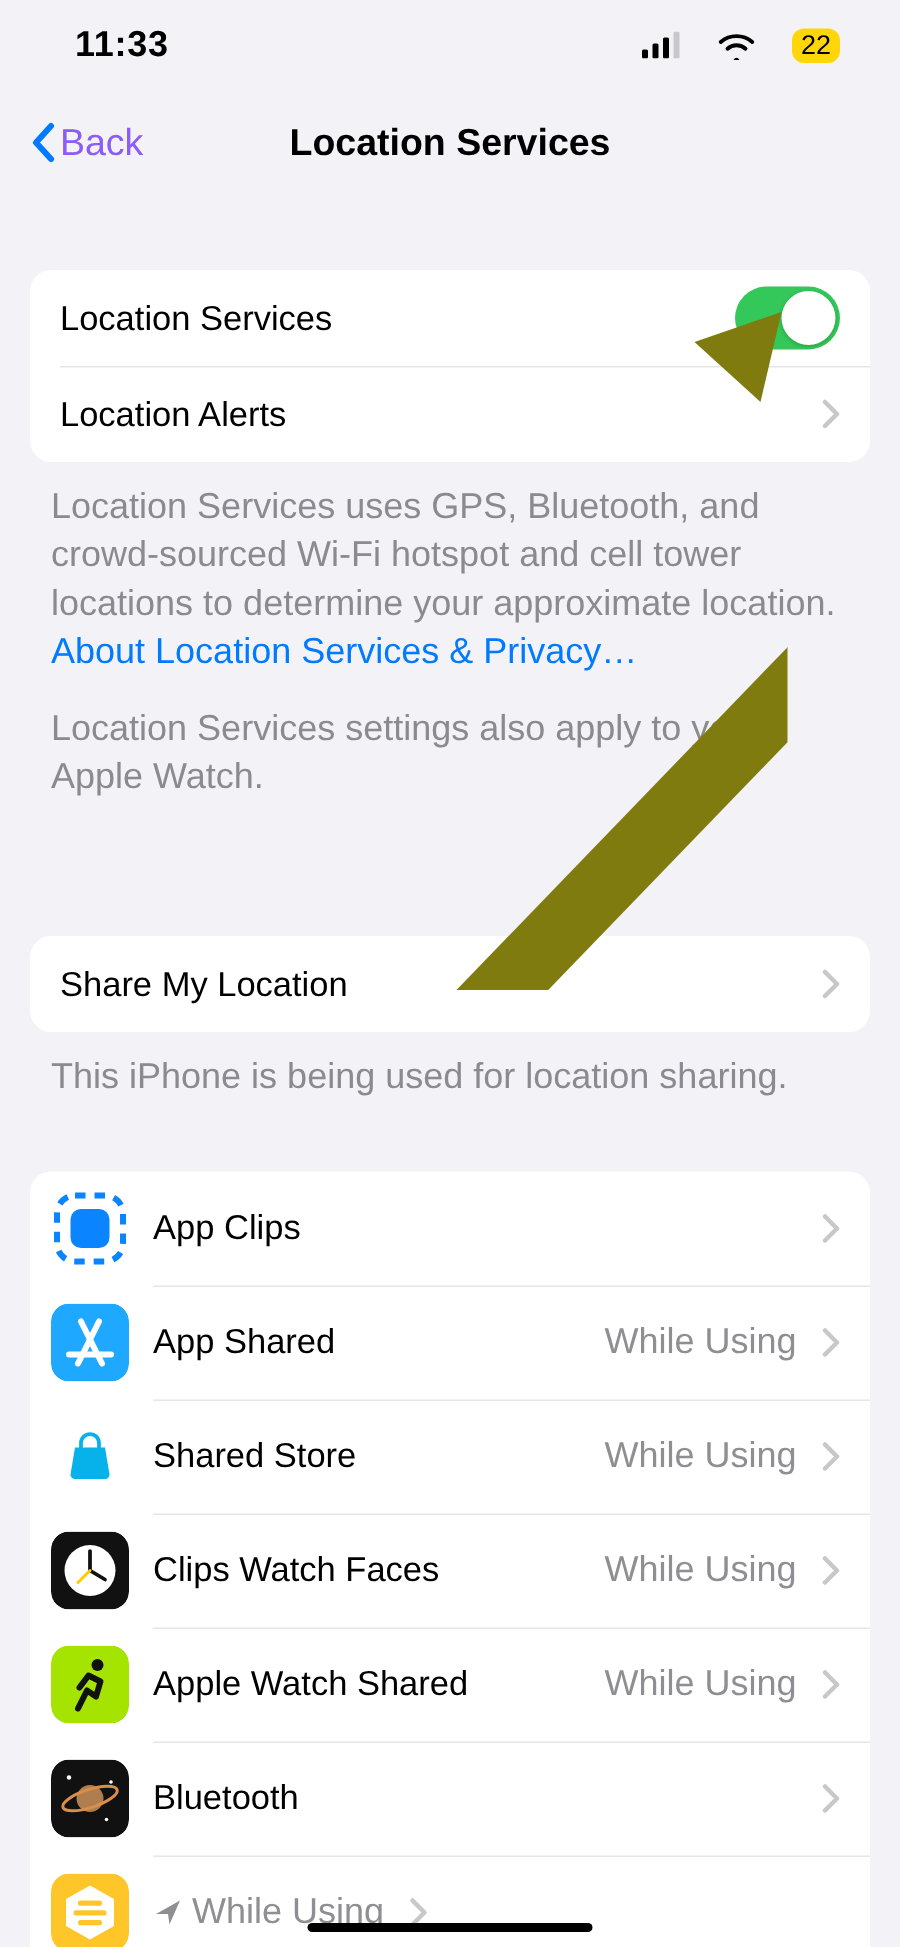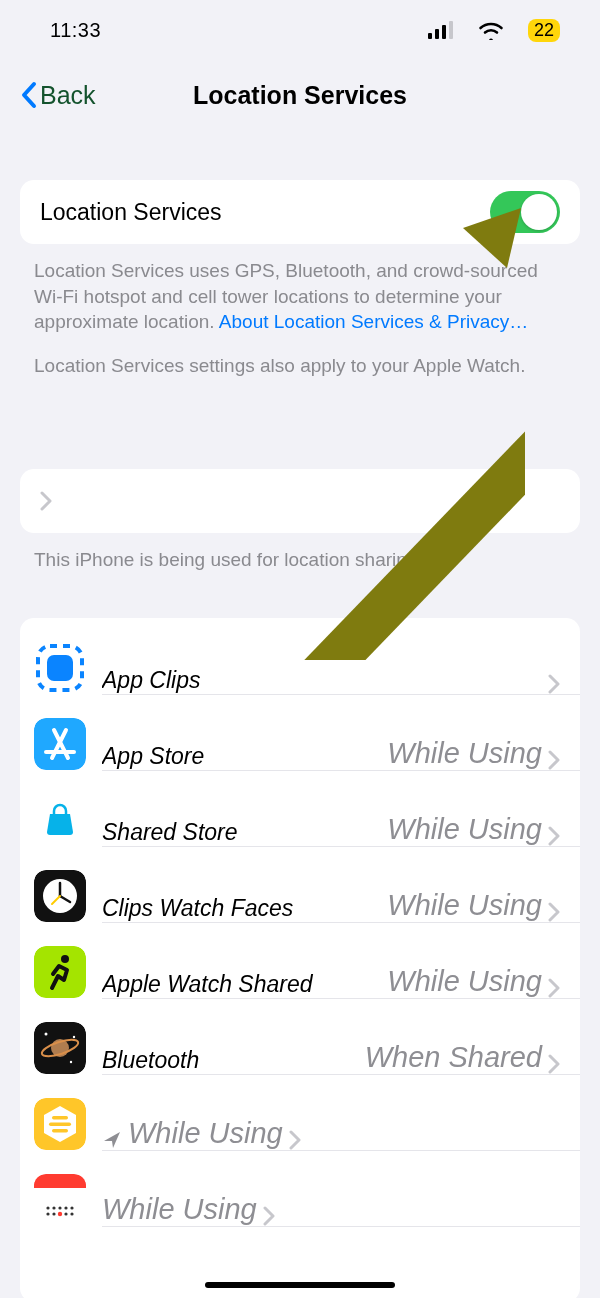--- a/index.html
+++ b/index.html
@@ -13,42 +13,42 @@
   }
 
   
   .status-bar {
     height: 60px;
     display: flex;
     align-items: center;
     justify-content: space-between;
     padding: 0 40px 0 50px;
   }
-  .status-time { font-size: 20px; font-weight: 400; letter-spacing: 0.5px; }
+  .status-time { font-size: 24px; font-weight: 700; letter-spacing: 0.5px; }
   .status-right { display: flex; align-items: center; gap: 24px; justify-content: center; }
   .battery-pill {
     background: #ffd60a;
     border-radius: 8px;
     padding: 1px 6px;
     font-size: 18px;
     font-weight: 500;
     display: flex; align-items: center;
   }
 
   
   .nav-header {
     height: 70px;
     display: flex;
     align-items: center;
     position: relative;
     padding: 0 20px;
   }
   .nav-back {
     display: flex; align-items: center;
-    color: #14532d;
+    color: #8b5cf6;
     font-size: 25px;
     gap: 2px;
   }
   .nav-title {
     position: absolute;
     left: 0; right: 0;
     text-align: center;
     font-size: 25px;
     font-weight: 600;
     pointer-events: none;
@@ -92,58 +92,57 @@
     border-radius: 50%;
     box-shadow: 0 1px 3px rgba(0,0,0,0.2);
   }
 
   
   .chevron { flex: 0 0 auto; }
 
   
   .footer-text {
     color: #8a8a8f;
-    font-size: 19px;
+    font-size: 24px;
     line-height: 1.35;
     padding: 14px 34px 0 34px;
   }
   .footer-text a { color: #007aff; text-decoration: none; }
   .footer-text.secondary { padding-top: 18px; }
 
   
   .spacer-lg { height: 90px; }
   .spacer-sm { height: 22px; }
   .spacer-top { height: 50px; }
 
   
   .app-group { background:#fff; border-radius:14px; margin:0 20px; overflow:hidden; }
   .app-row {
-    display:flex; align-items:flex-end;
+    display:flex; align-items:center;
     min-height:76px;
     padding:0 20px 0 14px;
     position:relative;
-    font-style:italic;
   }
   .app-row + .app-row::before {
     content:"";
     position:absolute;
     top:0; left:82px; right:0;
     height:1px;
     background:#e5e5ea;
   }
   .app-icon {
     width:52px; height:52px;
     border-radius:12px;
     margin-right:16px;
     flex:0 0 auto;
     display:flex; align-items:center; justify-content:center;
     overflow:hidden;
   }
   .app-name { font-size:23px; flex:1; white-space:nowrap; overflow:hidden; text-overflow:ellipsis; }
-  .app-status { font-size:29px; color:#8e8e93; margin-right:6px; }
+  .app-status { font-size:24px; color:#8e8e93; margin-right:17px; }
   .loc-arrow { margin-right:6px; }
 
   
   .home-indicator {
     position:absolute;
     bottom:10px;
     left:50%;
     transform:translateX(-50%);
     width:190px; height:6px;
     background:#000;
@@ -192,31 +191,38 @@
 
 <div class="spacer-top"></div>
 
 <div class="group">
   <div class="row">
     <div class="row-label">Location Services</div>
     <div class="toggle">
       <div class="toggle-knob"></div>
     </div>
   </div>
+  <div class="row">
+    <div class="row-label">Location Alerts</div>
+    <svg class="chevron" width="12" height="20" viewBox="0 0 12 20">
+      <polyline points="2,2 10,10 2,18" fill="none" stroke="#c7c7cc" stroke-width="3" stroke-linecap="round" stroke-linejoin="round"></polyline>
+    </svg>
+  </div>
 </div>
 
 <div class="footer-text">
   <span>Location Services uses GPS, Bluetooth, and crowd-sourced Wi-Fi hotspot and cell tower locations to determine your approximate location. </span><a>About Location Services &amp; Privacy…</a>
 </div>
 <div class="footer-text secondary">Location Services settings also apply to your Apple Watch.</div>
 
 <div class="spacer-lg"></div>
 
 <div class="group">
   <div class="row">
+    <div class="row-label">Share My Location</div>
     <svg class="chevron" width="12" height="20" viewBox="0 0 12 20">
       <polyline points="2,2 10,10 2,18" fill="none" stroke="#c7c7cc" stroke-width="3" stroke-linecap="round" stroke-linejoin="round"></polyline>
     </svg>
   </div>
 </div>
 <div class="footer-text">This iPhone is being used for location sharing.</div>
 
 <div class="spacer-sm"></div>
 <div style="height:24px"></div>
 
@@ -237,21 +243,21 @@
       <div class="app-icon">
   <svg width="52" height="52" viewBox="0 0 52 52">
     <rect width="52" height="52" rx="12" fill="#1fa8ff"></rect>
     <g stroke="#fff" stroke-width="4" stroke-linecap="round">
       <line x1="20" y1="12" x2="34" y2="40"></line>
       <line x1="32" y1="12" x2="18" y2="40"></line>
       <line x1="12" y1="34" x2="40" y2="34"></line>
     </g>
   </svg>
 </div>
-      <div class="app-name">App Store</div>
+      <div class="app-name">App Shared</div>
       <div class="app-status">While Using</div>
       <svg class="chevron" width="12" height="20" viewBox="0 0 12 20">
         <polyline points="2,2 10,10 2,18" fill="none" stroke="#c7c7cc" stroke-width="3" stroke-linecap="round" stroke-linejoin="round"></polyline>
       </svg>
     </div>
     <div class="app-row">
       <div class="app-icon">
   <svg width="52" height="52" viewBox="0 0 52 52">
     <rect width="52" height="52" rx="12" fill="#fff"></rect>
     <path d="M16 20 h20 l3 18 a3 3 0 0 1 -3 3 h-20 a3 3 0 0 1 -3 -3 z" fill="#06b2e9"></path>
@@ -299,21 +305,20 @@
   <svg width="52" height="52" viewBox="0 0 52 52">
     <rect width="52" height="52" rx="12" fill="#111"></rect>
     <circle cx="26" cy="26" r="9" fill="#b07d4f"></circle>
     <ellipse cx="26" cy="26" rx="19" ry="6" fill="none" stroke="#d98f4a" stroke-width="2" transform="rotate(-18 26 26)"></ellipse>
     <circle cx="12" cy="12" r="1.5" fill="#fff"></circle>
     <circle cx="40" cy="15" r="1.2" fill="#fff"></circle>
     <circle cx="37" cy="40" r="1.2" fill="#fff"></circle>
   </svg>
 </div>
       <div class="app-name">Bluetooth</div>
-      <div class="app-status">When Shared</div>
       <svg class="chevron" width="12" height="20" viewBox="0 0 12 20">
         <polyline points="2,2 10,10 2,18" fill="none" stroke="#c7c7cc" stroke-width="3" stroke-linecap="round" stroke-linejoin="round"></polyline>
       </svg>
     </div>
     <div class="app-row">
       <div class="app-icon">
   <svg width="52" height="52" viewBox="0 0 52 52">
     <rect width="52" height="52" rx="12" fill="#ffc629"></rect>
     <polygon points="26,8 42,17 42,35 26,44 10,35 10,17" fill="#fff"></polygon>
     <rect x="18" y="18" width="16" height="3.5" rx="1.7" fill="#ffc629"></rect>

